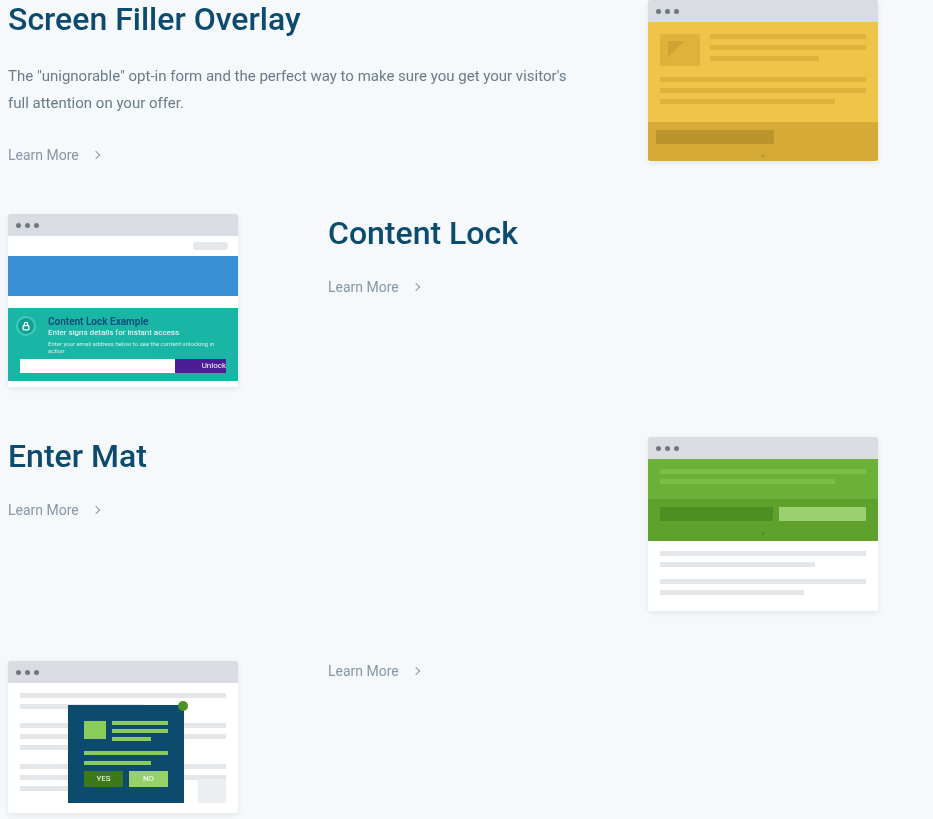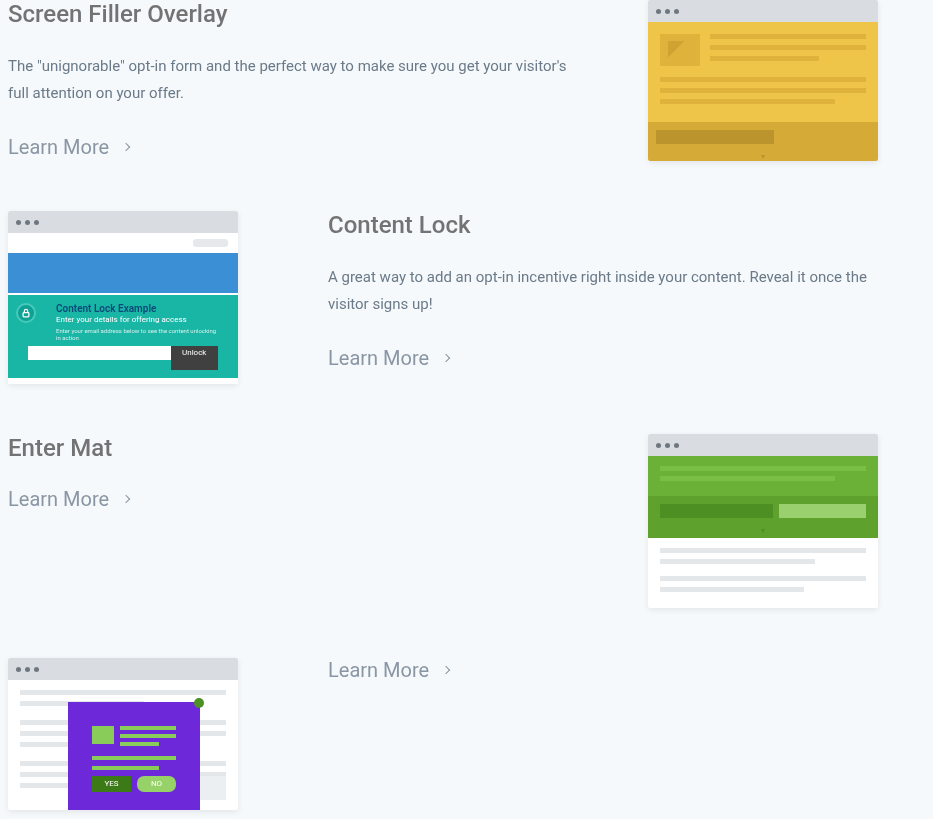--- a/index.html
+++ b/index.html
@@ -15,36 +15,36 @@
   gap: 80px;
   margin-bottom: 50px;
   align-items: flex-start;
 }
 .section.reverse { flex-direction: row; }
 .section.reverse .text-col { order: 2; }
 .section.reverse .img-col { order: 1; }
 .text-col { flex: 1; max-width: 560px; }
 .img-col { width: 240px; }
 h2 {
-  font-size: 24px;
+  font-size: 32px;
   font-weight: 500;
-  color: #737373;
+  color: #0c4a6e;
   margin-bottom: 25px;
 }
 .desc {
   font-size: 15px;
   line-height: 1.8;
   color: #6b7a88;
   margin-bottom: 28px;
 }
 .learn-more {
   display: inline-flex;
   align-items: center;
   gap: 14px;
-  font-size: 20px;
+  font-size: 14px;
   color: #8a96a3;
   text-decoration: none;
   cursor: pointer;
   justify-content: space-between;
 }
 .learn-more .chev {
   width: 6px;
   height: 6px;
   border-top: 1.5px solid #8a96a3;
   border-right: 1.5px solid #8a96a3;
@@ -94,27 +94,27 @@
 .yl-line.short{ width:70%; }
 .yl-full-line{ height:5px; background:#dfb33b; margin-bottom:6px;}
 .yl-form{ background:#d6aa37; display:flex; padding:8px; gap:6px;}
 .yl-input{ flex:1.3; height:14px; background:#bb942d;}
 .yl-btn{ flex:1; height:14px; background:#d6aa37;}
 .yl-arrow{ text-align:center; color:#bb942d; font-size:8px; background:#d6aa37; }
 
 
 .cl .url { height:8px; background:#e6e9ec; margin:6px 10px 0 auto; width:35px; border-radius:3px; }
 .cl .blue { background:#3b8fd4; height:40px; margin-top:6px; }
-.cl .teal { background:#19b5a5; padding:8px 20px; margin-top:2px; position:relative; }
+.cl .teal { background:#19b5a5; padding:8px 12px; margin-top:12px; position:relative; }
 .cl .teal-title { font-size:10px; color:#0c4a7a; font-weight:600; }
 .cl .teal-sub { font-size:8px; color:#fff; line-height:1.3; margin-top:1px; }
 .cl .teal-desc { font-size:6px; color:#d0f0eb; margin-top:2px; }
 .cl .teal-form { display:flex; margin-top:5px; }
 .cl .teal-input { background:#fff; height:14px; flex:3; }
-.cl .teal-btn { background:#404040; height:24px; flex:1; text-align:center; font-size:8px; color:#fff; line-height:14px; }
+.cl .teal-btn { background:#4c1d95; height:14px; flex:1; text-align:right; font-size:8px; color:#fff; line-height:14px; }
 .cl .lock-badge {
   position:absolute; left:8px; top:8px;
   width:20px; height:20px; border-radius:50%; background:#0ea194;
   border:2px solid #46cabc;
   display:flex; align-items:center; justify-content:center;
   color:#fff; font-size:10px;
 }
 .cl .teal-textcol { margin-left:28px; }
 
 
@@ -125,38 +125,38 @@
 .g-input{flex:1.3; height:14px; background:#4d8f22;}
 .g-btn{flex:1; height:14px; background:#9bd06e;}
 .g-arrow{background:#5ea22d; text-align:center; color:#4d8f22; font-size:8px; padding-bottom:3px;}
 .g-body{padding:10px 12px;}
 .g-bline{height:5px; background:#e4e7ea; margin-bottom:6px;}
 
 
 .yn .bline{height:5px; background:#e4e7ea; margin-bottom:6px;}
 .yn .bline.short{width:60%;}
 .yn .overlay{
-  position:absolute; left:60px; top:22px; width:132px;
-  background:#6d28d9; padding:24px;
+  position:absolute; left:60px; top:22px; width:116px;
+  background:#0c4a6e; padding:16px;
 }
 .yn .overlay .close{
   position:absolute; right:-4px; top:-4px; width:10px; height:10px;
   background:#4d9024; border-radius:50%;
 }
 .yn .o-top{display:flex; gap:6px; align-items:flex-start;}
 .yn .o-img{
   width:22px; height:18px; background:#8acc5a;
   display:flex; align-items:center; justify-content:center;
 }
 .yn .o-lines{flex:1;}
 .yn .o-line{height:4px; background:#8acc5a; margin-bottom:4px;}
 .yn .o-full{height:4px; background:#8acc5a; margin:6px 0 4px;}
 .yn .o-btns{display:flex; gap:6px; margin-top:6px;}
 .yn .o-yes{flex:1;height:16px;background:#3b7a17;color:#fff;font-size:8px;text-align:center;line-height:16px;}
-.yn .o-no{flex:1;height:16px;background:#96d268;color:#fff;font-size:8px;text-align:center;line-height:16px;border-radius:7px;}
+.yn .o-no{flex:1;height:16px;background:#96d268;color:#fff;font-size:8px;text-align:center;line-height:16px;}
 .yn .ph{
   position:absolute; right:12px; bottom:10px;
   width:28px; height:24px; background:#eceff1;
 }
 </style>
 </head>
 <body>
 
 <div class="section">
   <div class="text-col">
@@ -192,21 +192,20 @@
         <div class="yl-btn"></div>
       </div>
       <div class="yl-arrow">▾</div>
     </div>
   </div>
 </div>
 
 <div class="section reverse">
   <div class="text-col">
     <h2>Content Lock</h2>
-    <p class="desc">A great way to add an opt-in incentive right inside your content. Reveal it once the visitor signs up!</p>
     <a class="learn-more">
       <span>Learn More</span>
       <span class="chev"></span>
     </a>
   </div>
   <div class="img-col">
     <div class="mock cl">
       <div class="bar">
         <div class="dot"></div>
         <div class="dot"></div>
@@ -217,21 +216,21 @@
         <div class="blue"></div>
         <div class="teal">
           <div class="lock-badge">
             <svg width="10" height="10" viewBox="0 0 24 24" fill="none" stroke="white" stroke-width="3">
                 <rect x="5" y="11" width="14" height="10" rx="2"></rect>
                 <path d="M8 11V7a4 4 0 0 1 8 0v4"></path>
               </svg>
           </div>
           <div class="teal-textcol">
             <div class="teal-title">Content Lock Example</div>
-            <div class="teal-sub">Enter your details for offering access</div>
+            <div class="teal-sub">Enter signs details for instant access</div>
             <div class="teal-desc">Enter your email address below to see the content unlocking in action</div>
           </div>
           <div class="teal-form">
             <div class="teal-input"></div>
             <div class="teal-btn">Unlock</div>
           </div>
         </div>
       </div>
     </div>
   </div>

